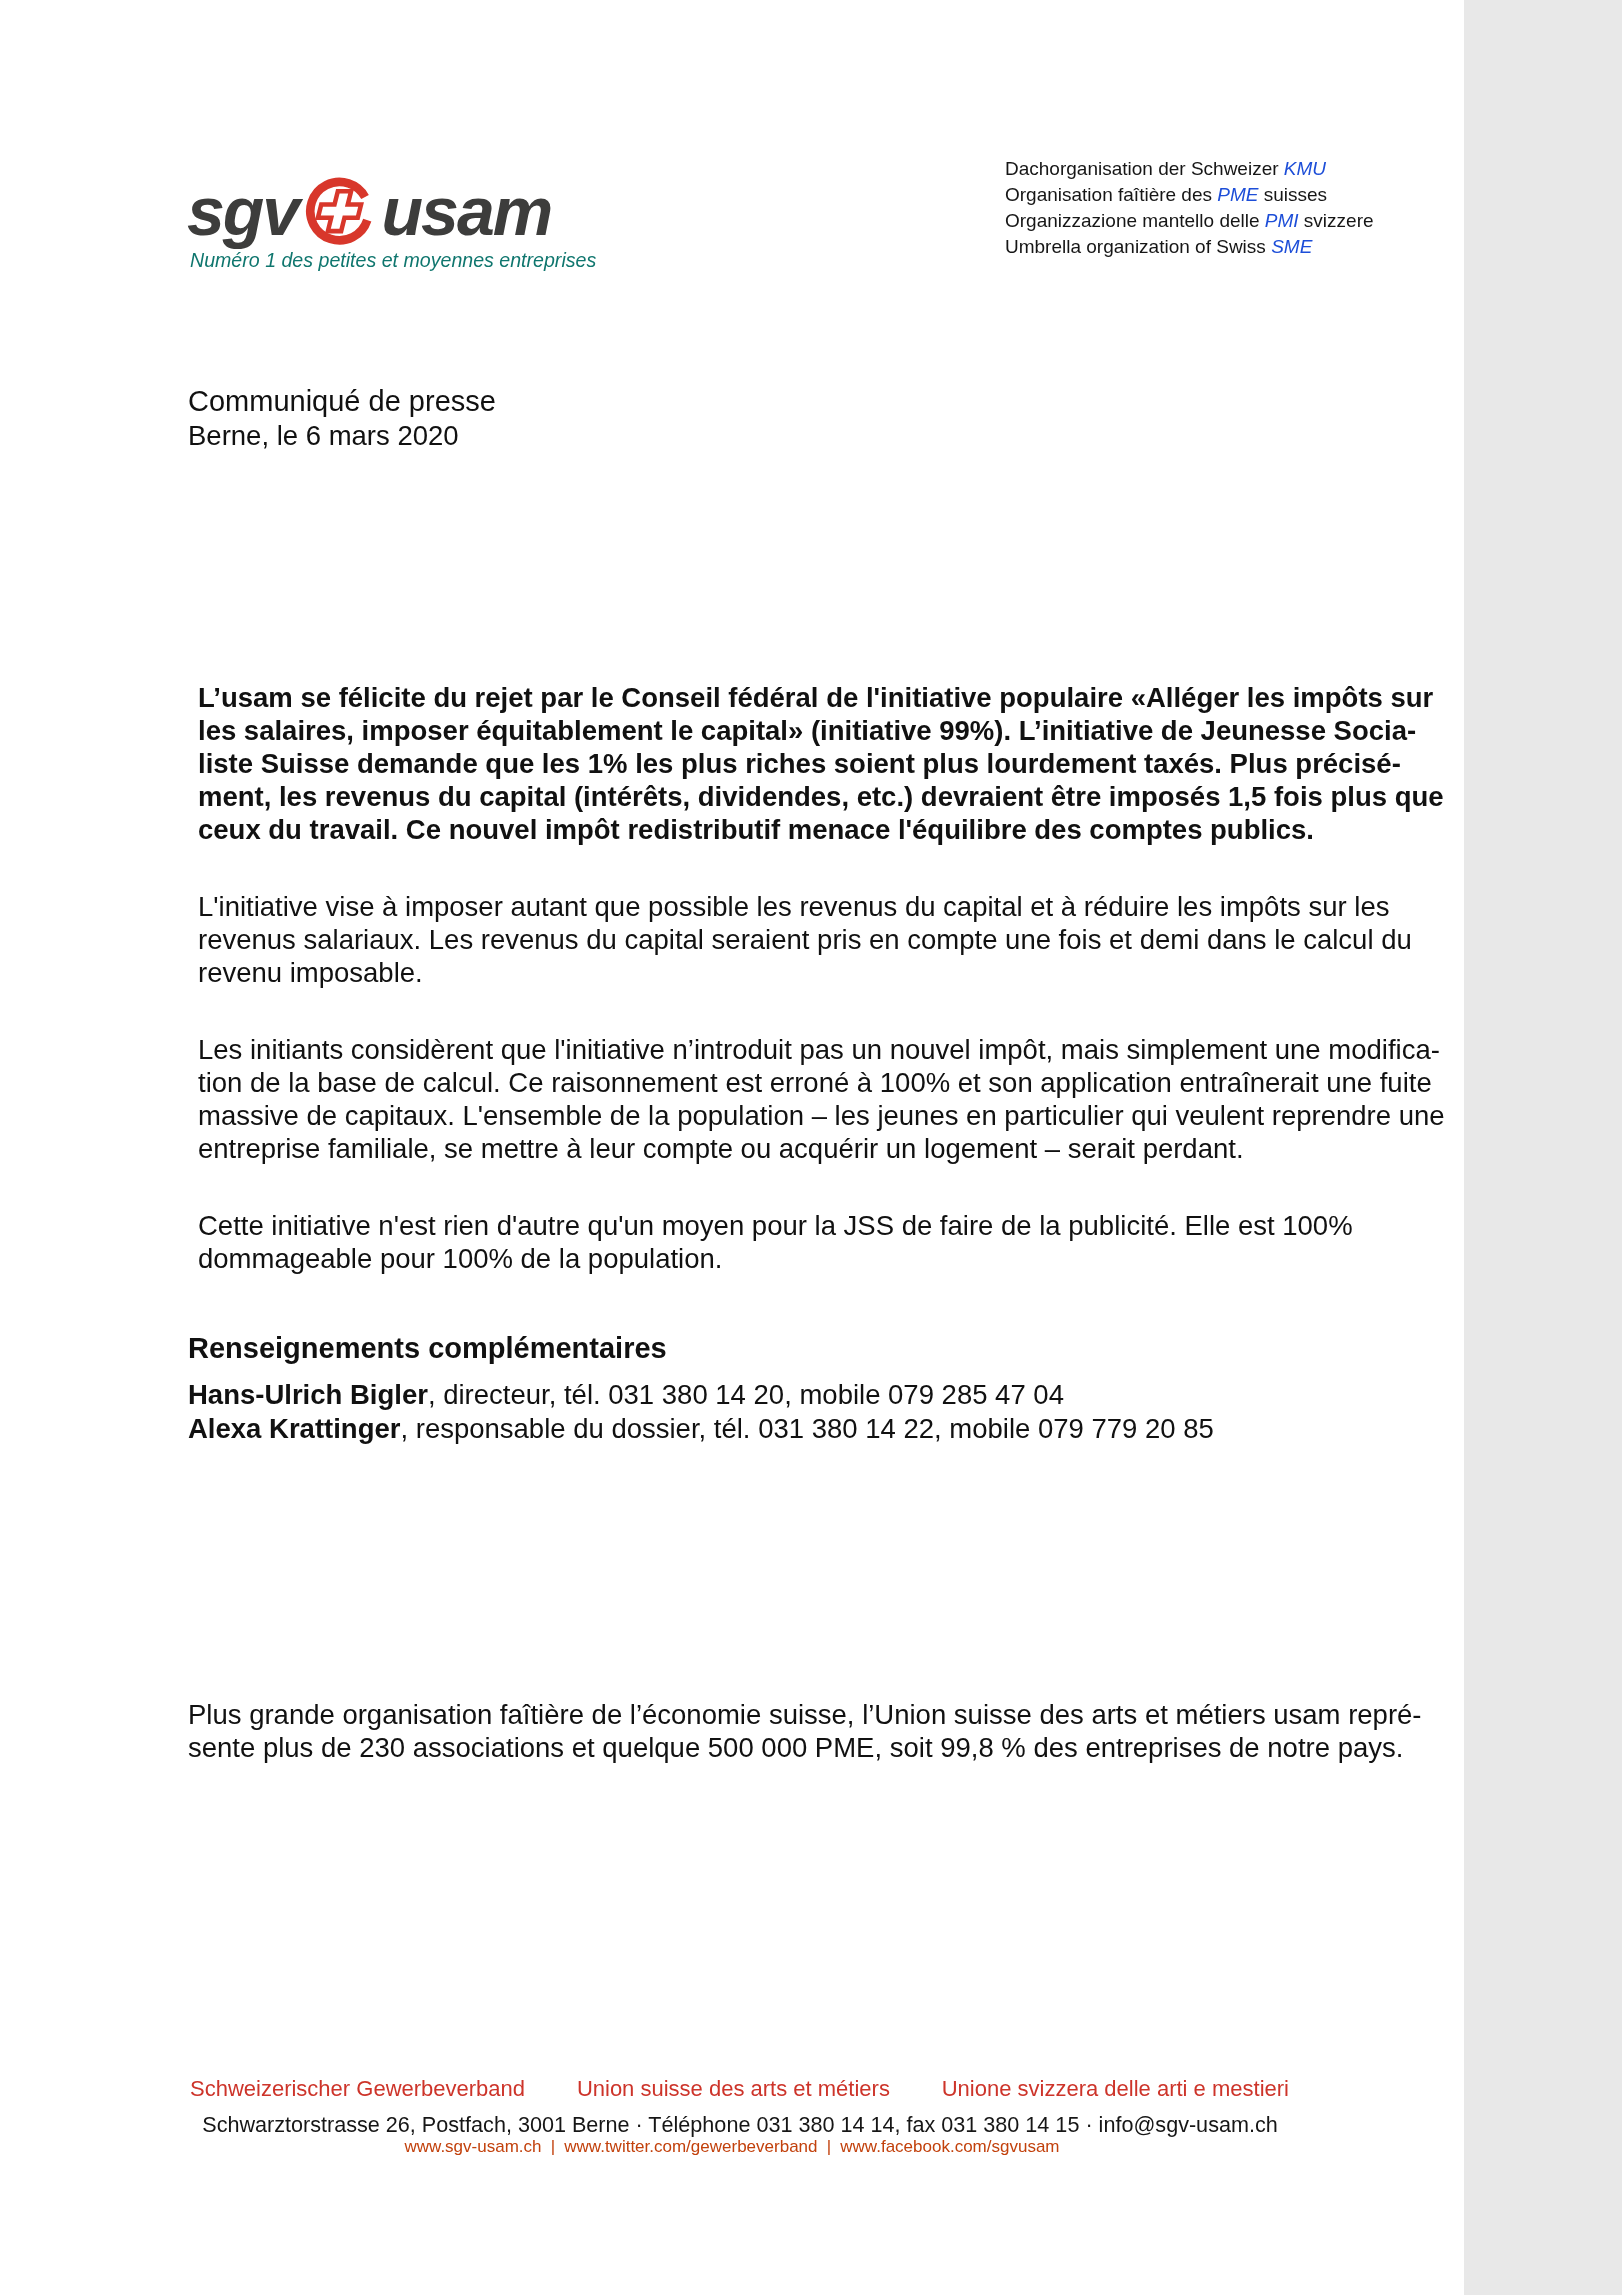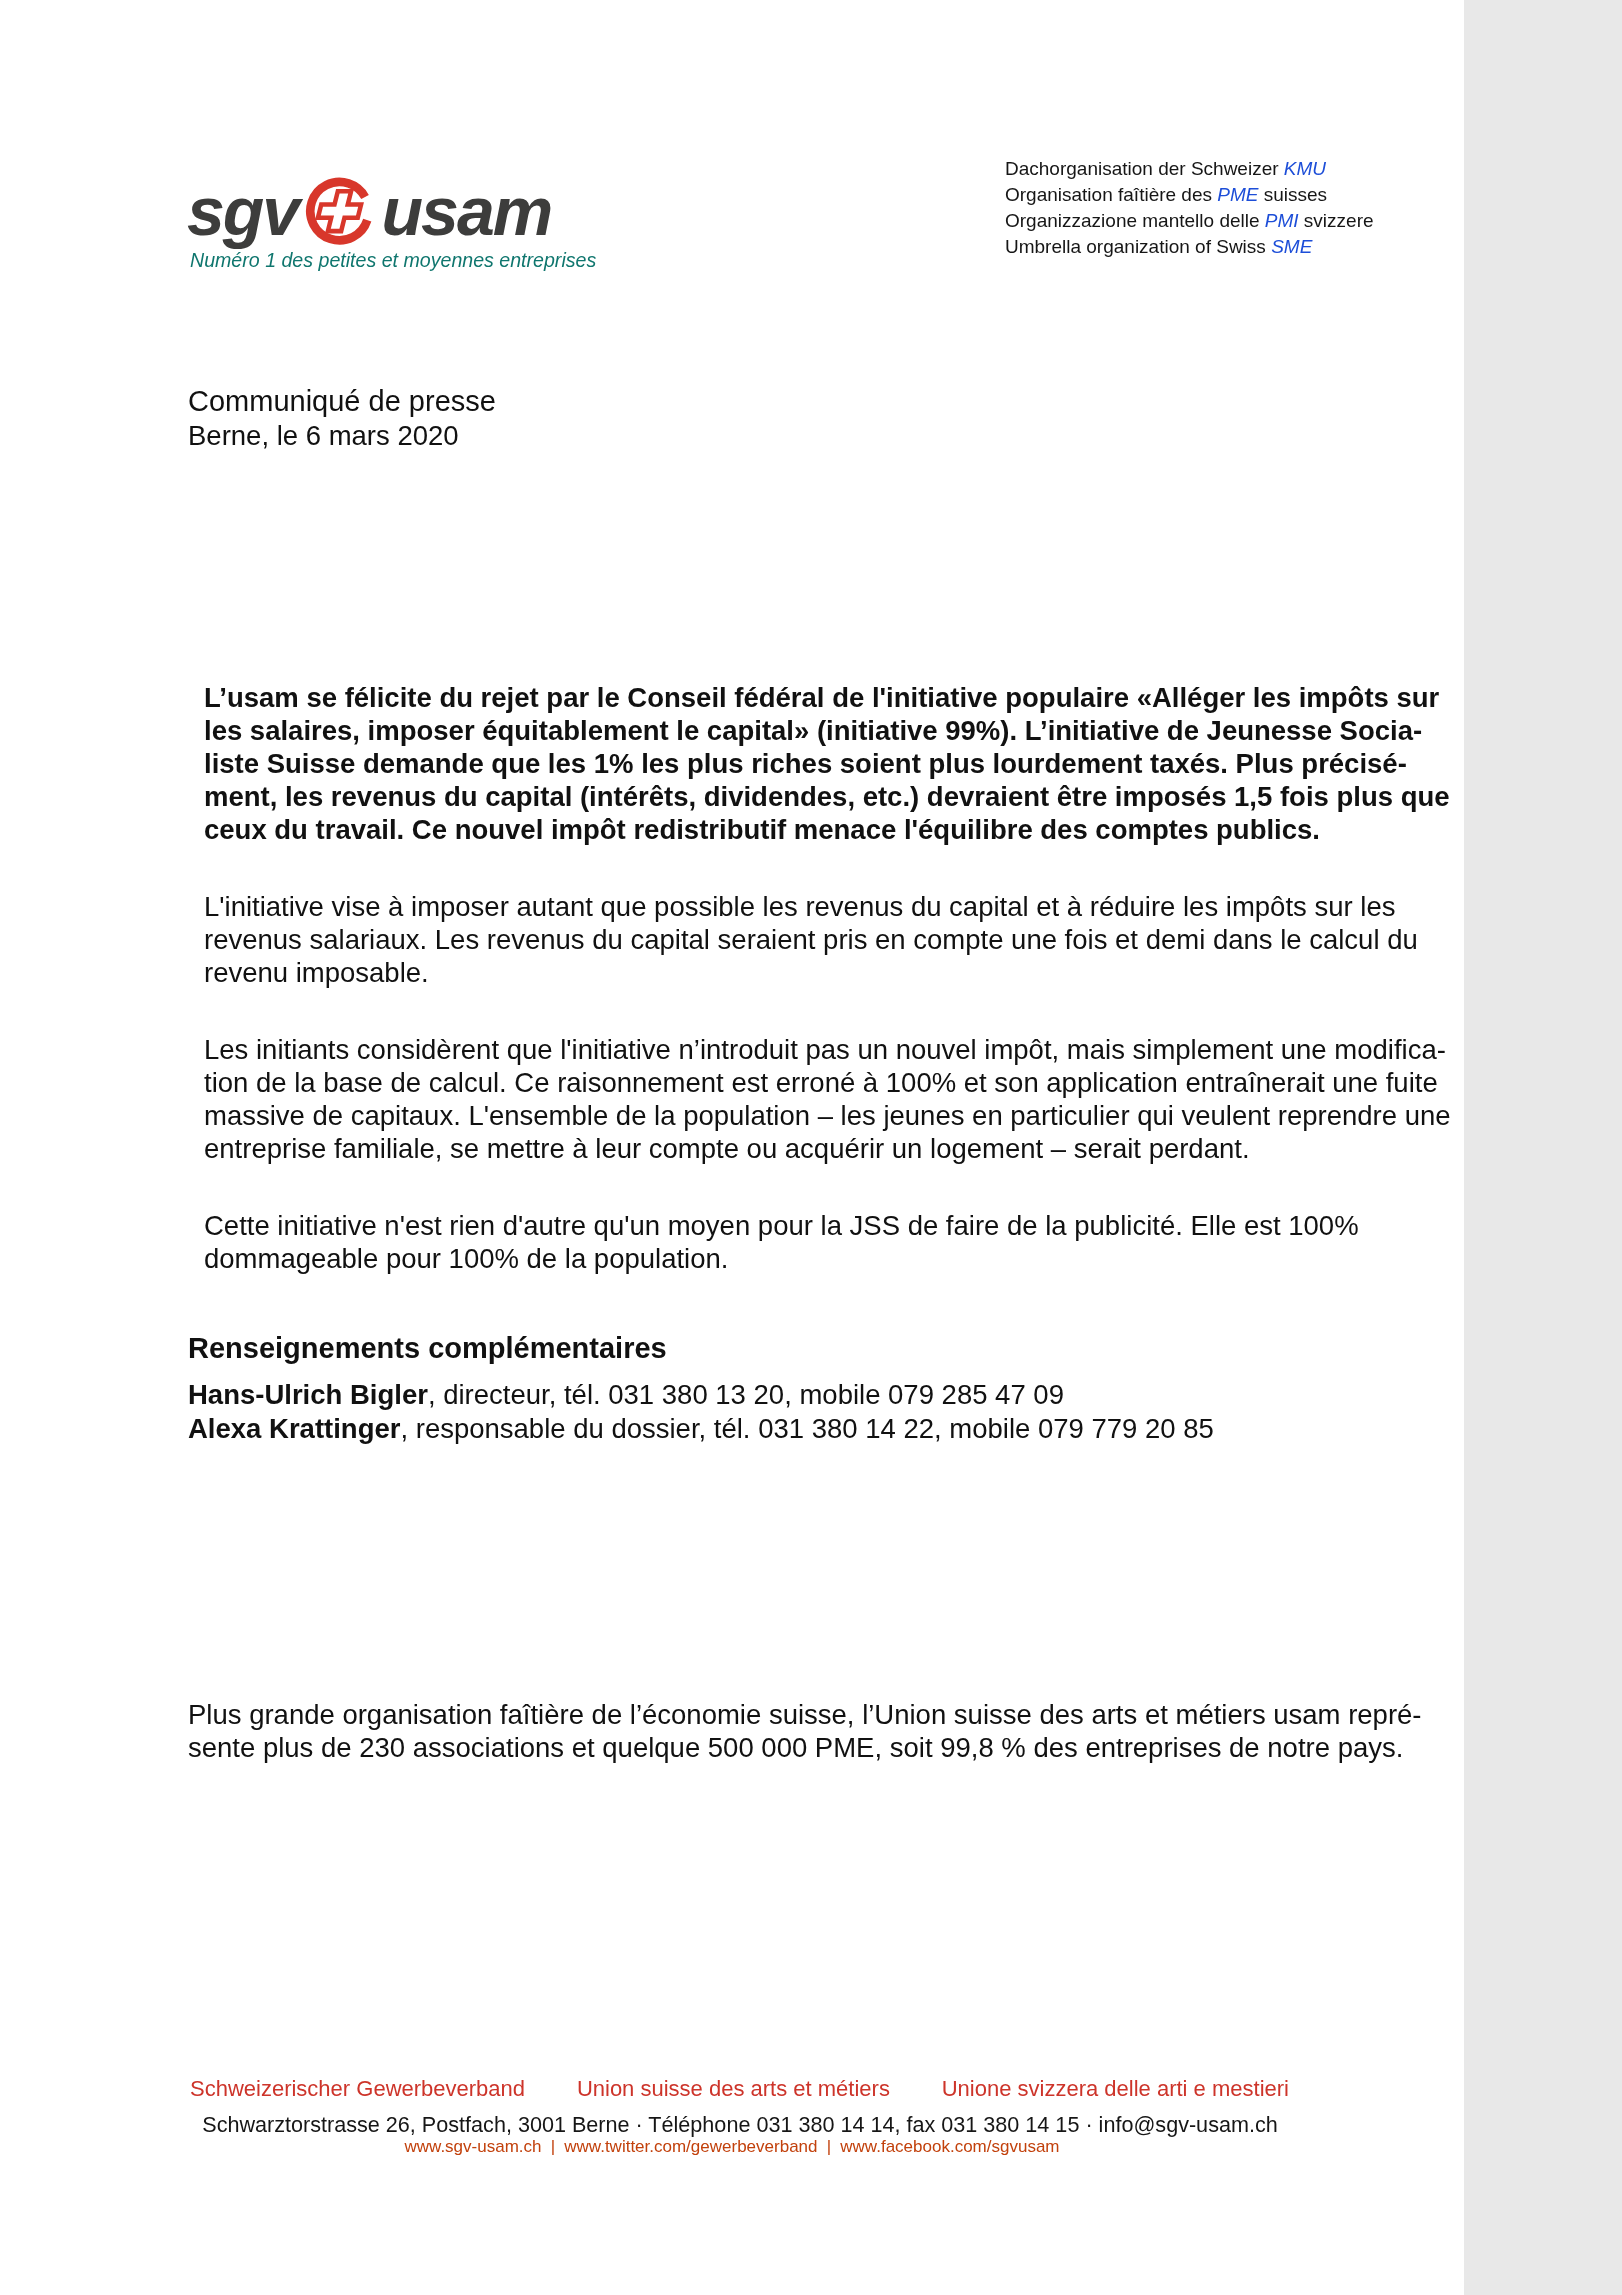--- a/index.html
+++ b/index.html
@@ -29,21 +29,21 @@
     position:absolute;left:1005px;top:156px;
     font-size:19px;line-height:26px;color:#161616;
   }
   .lang-line .accent{color:#1d4ed8;font-style:italic;}
   
   .doc-type{position:absolute;left:188px;top:385px;font-size:29px;font-weight:normal;}
   .dateline{position:absolute;left:188px;top:420px;font-size:27.5px;}
   
   .article-title{position:absolute;left:188px;top:603px;font-size:37px;font-weight:bold;letter-spacing:-0.7px;}
   .article-body{position:absolute;left:188px;top:681px;width:1348px;}
-  .para{white-space:pre;font-size:27.5px;line-height:33px;margin:0 0 44px 16px;}
+  .para{white-space:pre;font-size:27.5px;line-height:33px;margin:0 0 44px 10px;}
   .para.lead{font-weight:bold;}
   
   .contacts-heading{position:absolute;left:188px;top:1332px;font-size:29px;font-weight:bold;}
   .contacts{position:absolute;left:188px;top:1378px;font-size:27.5px;line-height:34px;}
   .contact-name{font-weight:bold;}
   
   .boilerplate{position:absolute;left:188px;top:1670px;white-space:pre;font-size:27.5px;line-height:33px;}
   
   .footer-orgs{
     position:absolute;left:190px;right:175px;top:2076px;
@@ -94,21 +94,21 @@
     <p class="para">Les initiants considèrent que l'initiative n’introduit pas un nouvel impôt, mais simplement une modifica-
 tion de la base de calcul. Ce raisonnement est erroné à 100% et son application entraînerait une fuite
 massive de capitaux. L'ensemble de la population – les jeunes en particulier qui veulent reprendre une
 entreprise familiale, se mettre à leur compte ou acquérir un logement – serait perdant.</p>
     <p class="para">Cette initiative n'est rien d'autre qu'un moyen pour la JSS de faire de la publicité. Elle est 100%
 dommageable pour 100% de la population.</p>
   </div>
 
   <div class="contacts-heading">Renseignements complémentaires</div>
   <div class="contacts">
-    <div class="contact-row"><span class="contact-name">Hans-Ulrich Bigler</span><span class="contact-details">, directeur, tél. 031 380 13 20, mobile 079 285 47 09</span></div>
+    <div class="contact-row"><span class="contact-name">Hans-Ulrich Bigler</span><span class="contact-details">, directeur, tél. 031 380 14 20, mobile 079 285 47 04</span></div>
     <div class="contact-row"><span class="contact-name">Alexa Krattinger</span><span class="contact-details">, responsable du dossier, tél. 031 380 14 22, mobile 079 779 20 85</span></div>
   </div>
 
   <p class="boilerplate">Plus grande organisation faîtière de l’économie suisse, l’Union suisse des arts et métiers usam repré-
 sente plus de 230 associations et quelque 500 000 PME, soit 99,8 % des entreprises de notre pays.</p>
 
   <div class="footer-orgs">
     <span>Schweizerischer Gewerbeverband</span>
     <span>Union suisse des arts et métiers</span>
     <span>Unione svizzera delle arti e mestieri</span>

